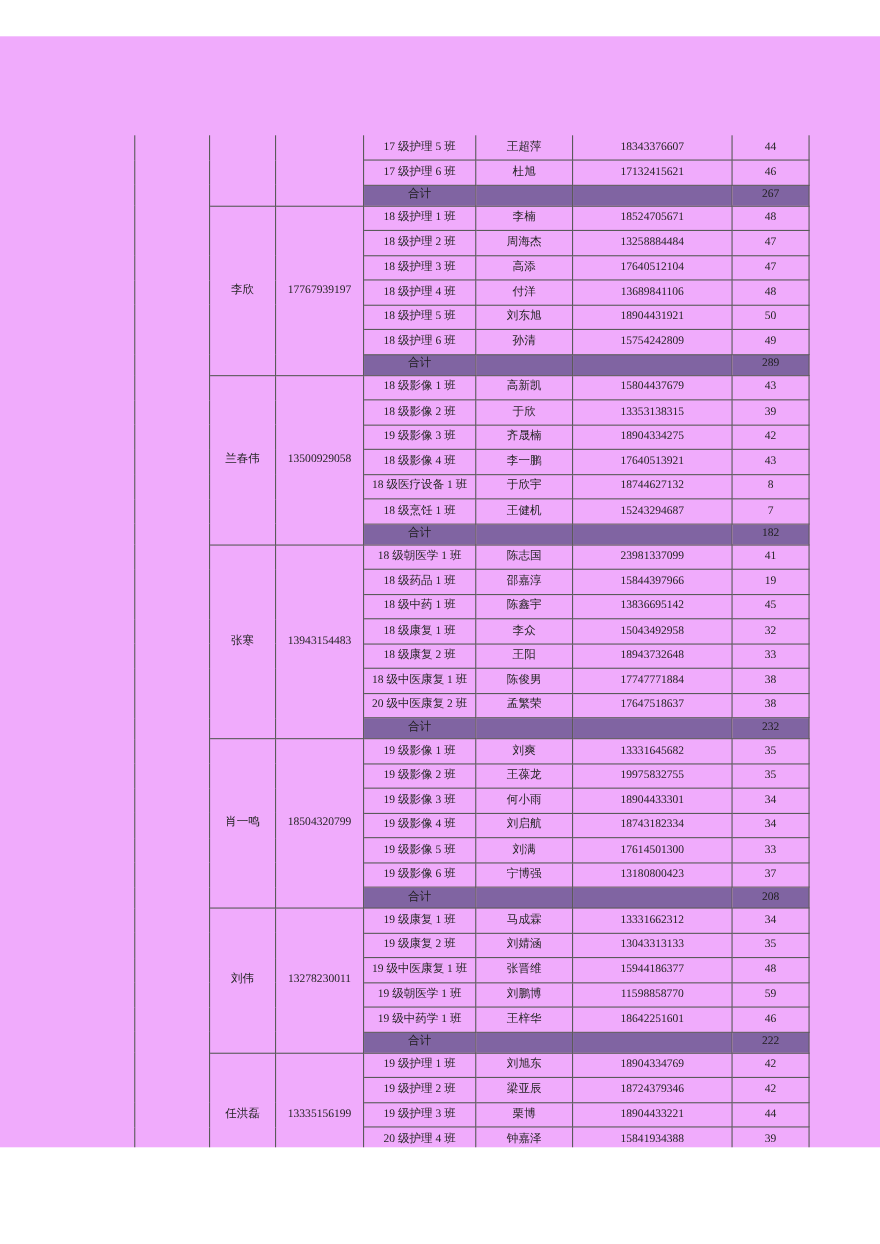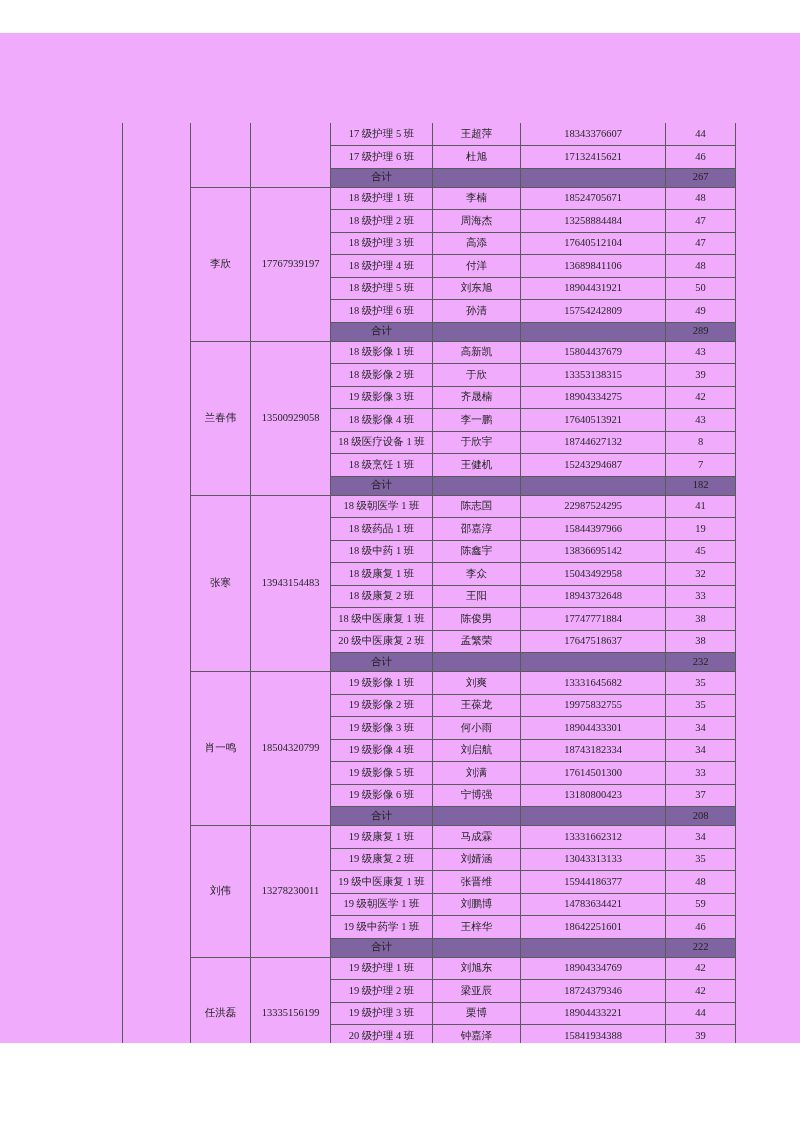--- a/index.html
+++ b/index.html
@@ -156,21 +156,21 @@
           <td class="purple">合计</td>
           <td class="purple"></td>
           <td class="purple"></td>
           <td class="purple">182</td>
         </tr>
         <tr class="data-row">
           <td class="counselor-cell" rowspan="8">张寒</td>
           <td class="counselor-cell" rowspan="8">13943154483</td>
           <td>18 级朝医学 1 班</td>
           <td>陈志国</td>
-          <td>22987524295</td>
+          <td>23981337099</td>
           <td>41</td>
         </tr>
         <tr class="data-row">
           <td>18 级药品 1 班</td>
           <td>邵嘉淳</td>
           <td>15844397966</td>
           <td>19</td>
         </tr>
         <tr class="data-row">
           <td>18 级中药 1 班</td>
@@ -268,21 +268,21 @@
         </tr>
         <tr class="data-row">
           <td>19 级中医康复 1 班</td>
           <td>张晋维</td>
           <td>15944186377</td>
           <td>48</td>
         </tr>
         <tr class="data-row">
           <td>19 级朝医学 1 班</td>
           <td>刘鹏博</td>
-          <td>14783634421</td>
+          <td>11598858770</td>
           <td>59</td>
         </tr>
         <tr class="data-row">
           <td>19 级中药学 1 班</td>
           <td>王梓华</td>
           <td>18642251601</td>
           <td>46</td>
         </tr>
         <tr class="total-row">
           <td class="purple">合计</td>

